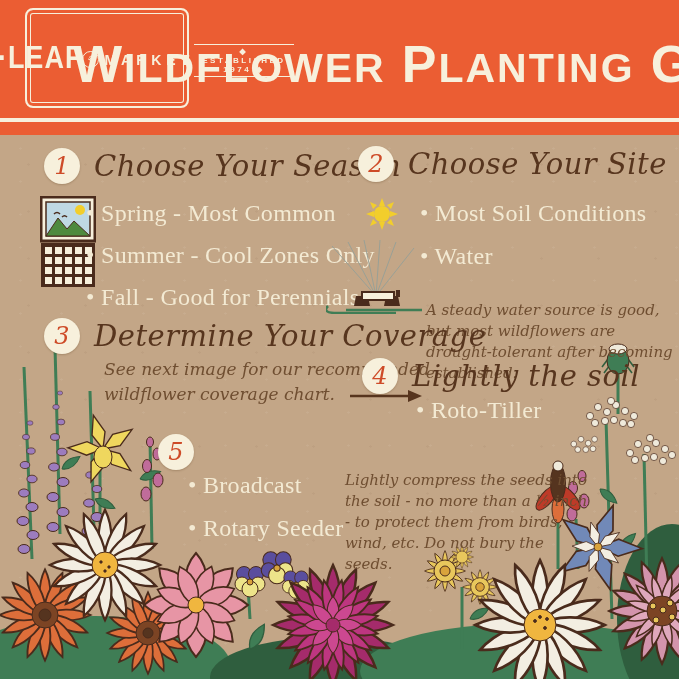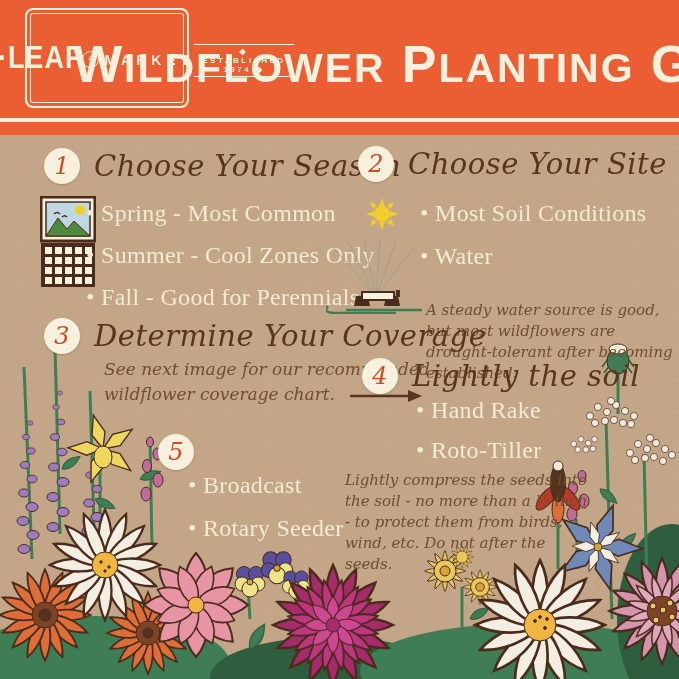--- a/index.html
+++ b/index.html
@@ -167,32 +167,31 @@
         <path d="M58 0 L72 6 L58 12 Z" fill="var(--brown)"></path>
       </svg>
     </div>
   </div>
 
   <div class="step-header" style="left:362px;top:358px;">
     <div class="step-circle">4</div>
     <h2 class="step-title">Lightly the soil</h2>
   </div>
   <ul class="bullets" style="left:416px;top:390px;">
-    <li style="line-height:40px;">Hand Rake</li>
     <li style="line-height:40px;">Roto-Tiller</li>
   </ul>
 
   <div class="step-header" style="left:158px;top:434px;">
     <div class="step-circle">5</div>
   </div>
   <ul class="bullets" style="left:188px;top:464px;">
     <li style="line-height:43px;">Broadcast</li>
     <li style="line-height:43px;">Rotary Seeder</li>
   </ul>
-  <div class="note" style="left:345px;top:470px;width:248px;">Lightly compress the seeds into the soil - no more than a ½ inch - to protect them from birds, wind, etc. Do not after the seeds.</div>
+  <div class="note" style="left:345px;top:470px;width:248px;">Lightly compress the seeds into the soil - no more than a ½ inch - to protect them from birds, wind, etc. Do not bury the seeds.</div>
 
   <svg id="flowers" viewBox="0 0 679 360">
     <defs>
       <path id="petalN" d="M0,0 C3.5,-5 4,-16 0,-24 C-4,-16 -3.5,-5 0,0"></path>
       <path id="petalW" d="M0,0 C6,-5 8,-17 0,-26 C-8,-17 -6,-5 0,0"></path>
       <path id="petalP" d="M0,0 L5,-12 L0,-26 L-5,-12 Z"></path>
       <g id="ring16N">
         <use href="#petalN"></use>
           <use href="#petalN" transform="rotate(22.5)"></use>
           <use href="#petalN" transform="rotate(45)"></use>

